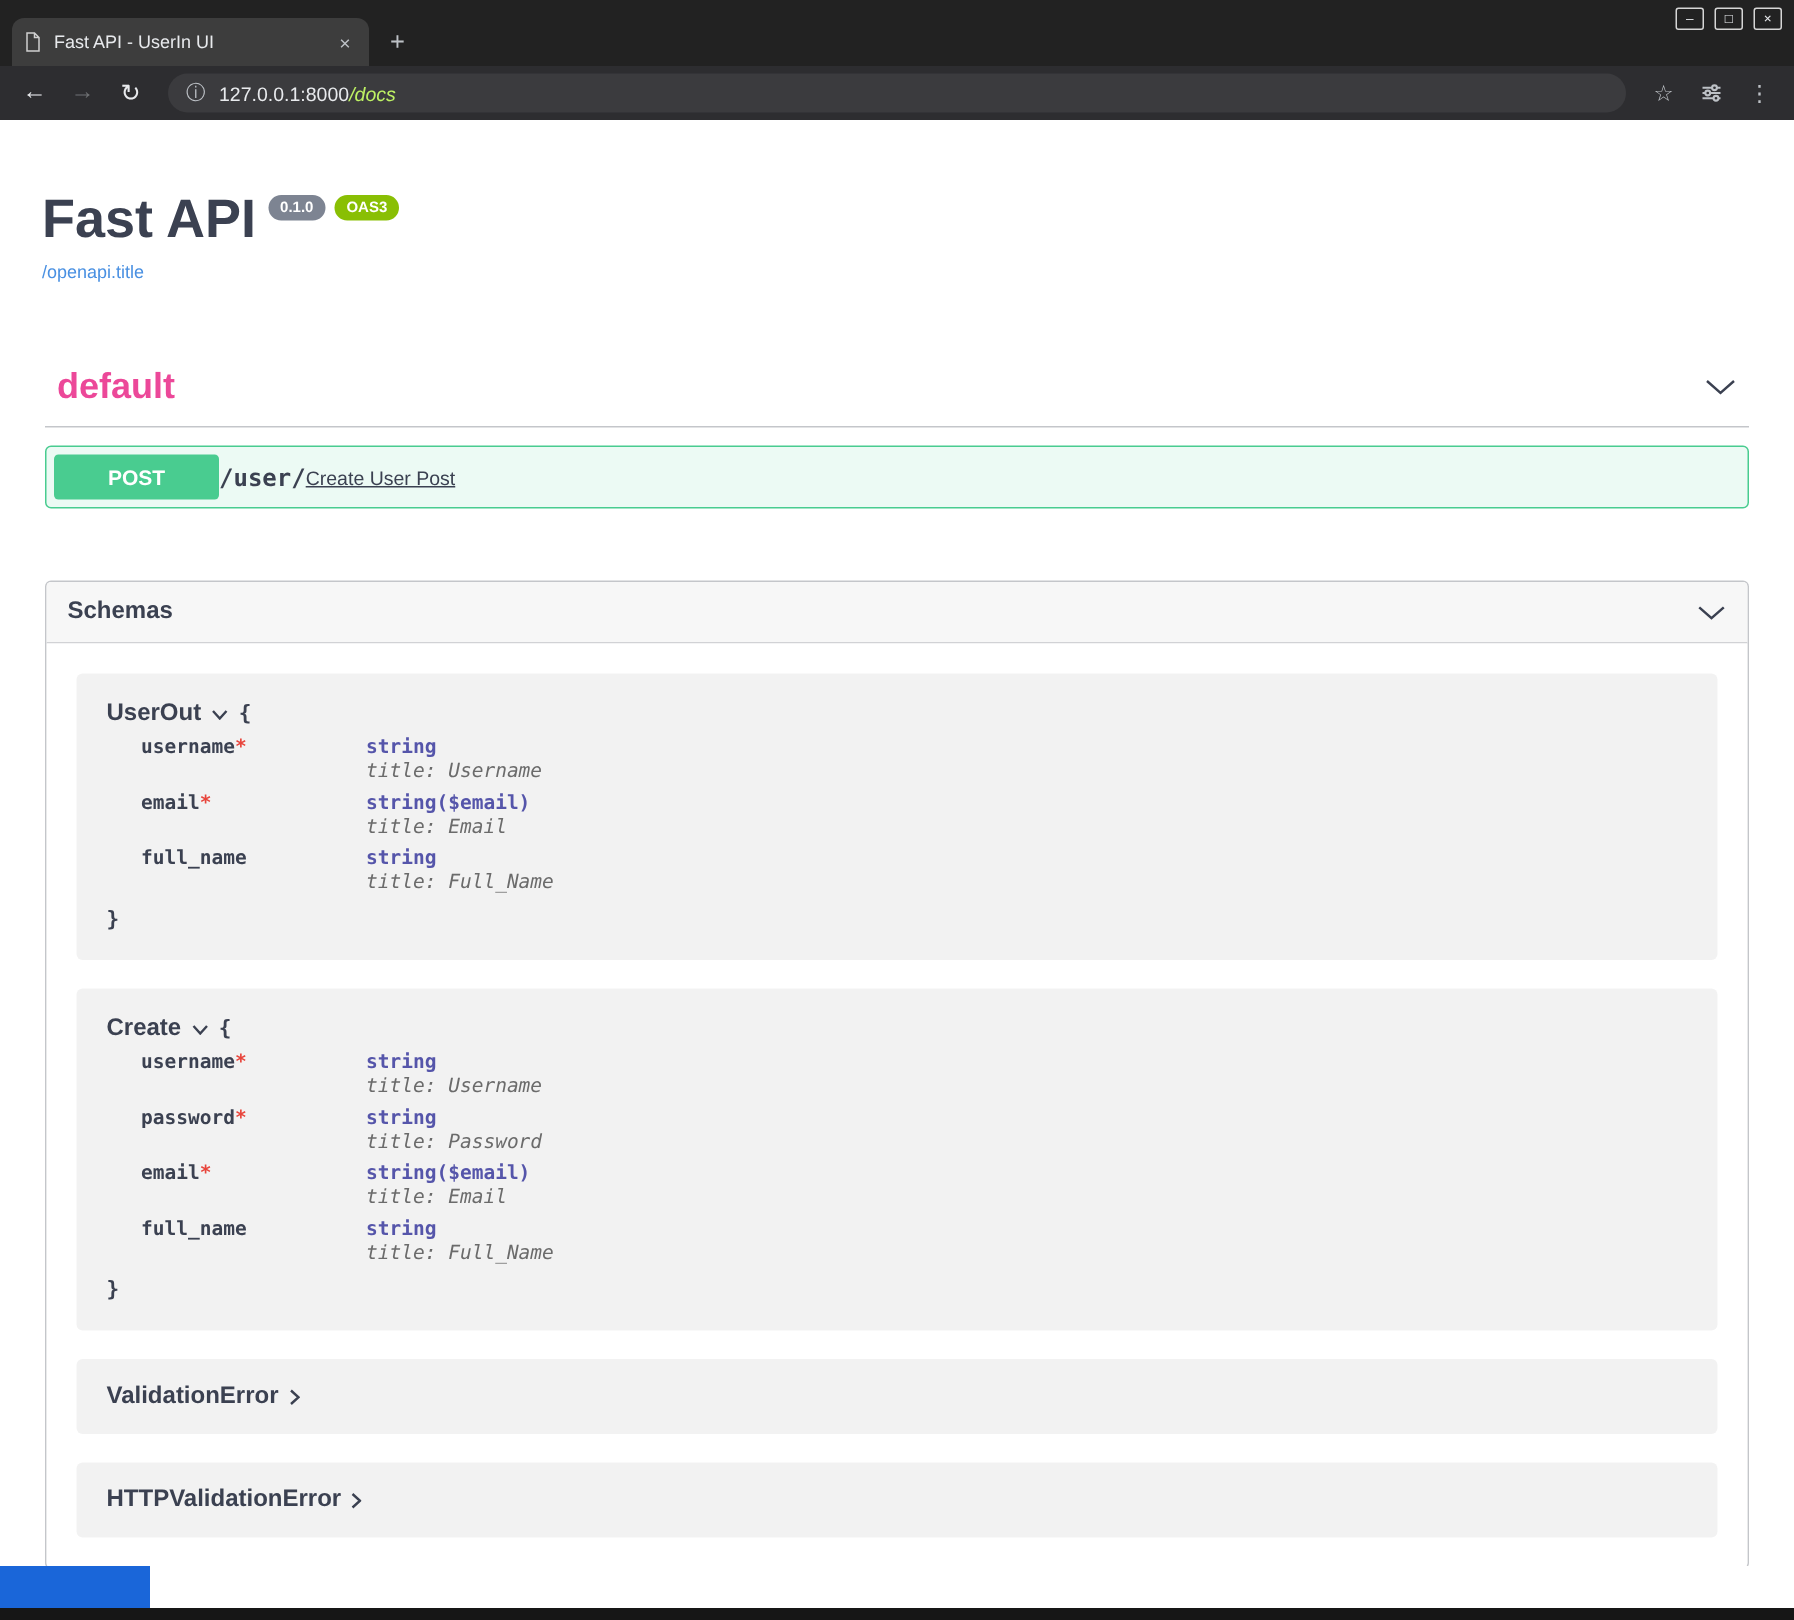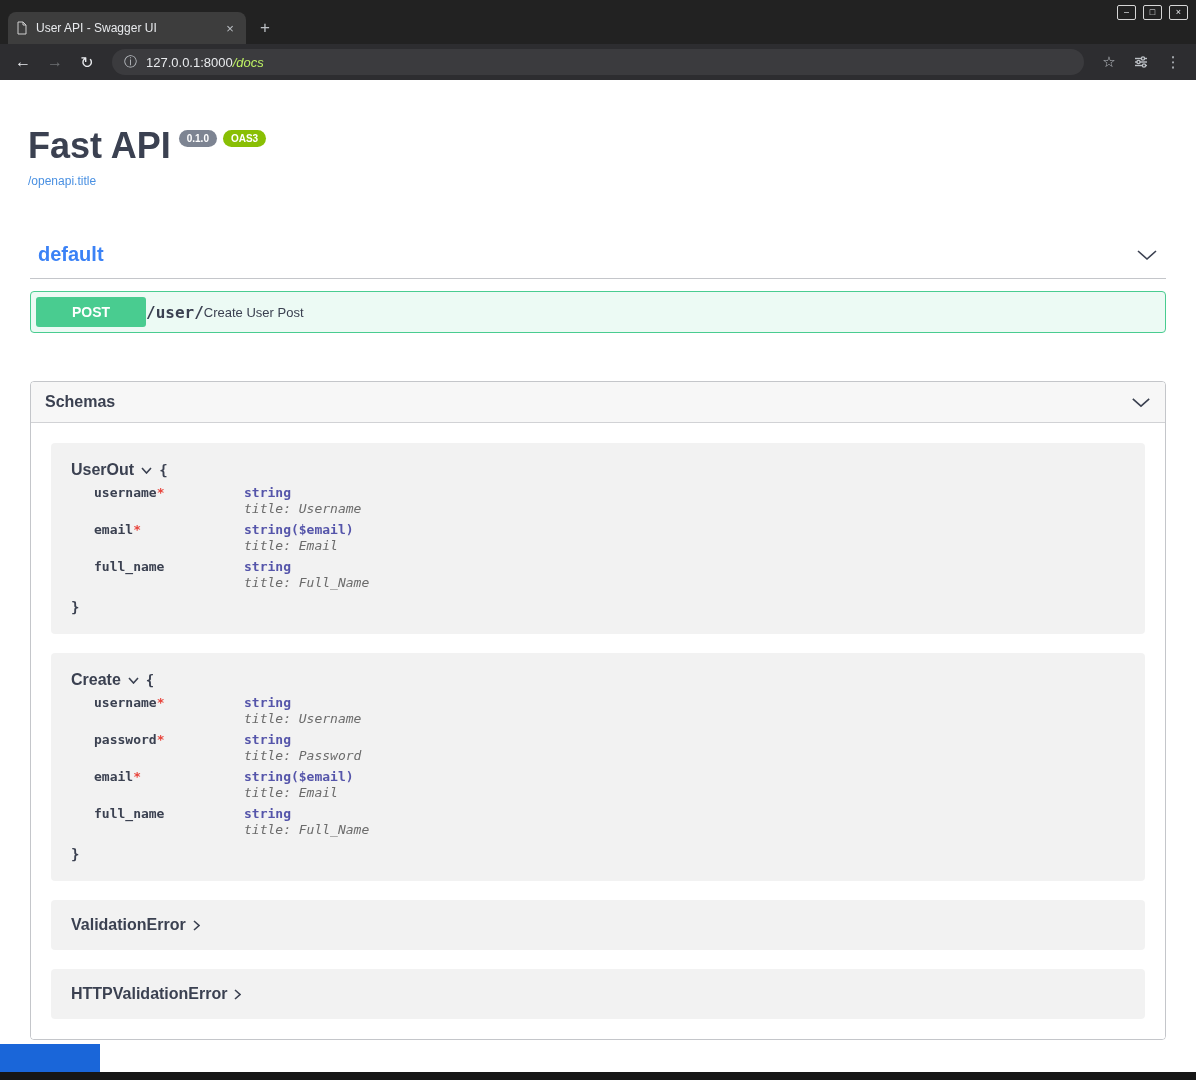--- a/index.html
+++ b/index.html
@@ -51,33 +51,33 @@
   .badges { display:flex; gap:6px; margin-top:2px; }
   .badge { color:#fff; font-size:10px; font-weight:700; padding:3px 8px; border-radius:10px; }
   .badge.version { background:#7d8492; }
   .badge.oas { background:#89bf04; }
   .spec-link { display:inline-block; margin-top:10px; font-size:12px; color:#4990e2; text-decoration:none; }
 
   .tag-row {
     margin:54px 30px 0 30px; display:flex; justify-content:space-between; align-items:center;
     padding:0 8px 12px 8px; border-bottom:1px solid rgba(59,65,81,.3); cursor:pointer;
   }
-  .tag-name { font-size:20px; font-weight:700; color:#3b82f6; }
+  .tag-name { font-size:24px; font-weight:700; color:#ec4899; }
   .chev svg { display:block; }
 
   .opblock {
     margin:12px 30px 0 30px; border:1px solid #49cc90; background:rgba(73,204,144,.1);
     border-radius:4px; display:flex; align-items:center; padding:5px; cursor:pointer;
   }
   .method-badge {
     background:#49cc90; color:#fff; font-weight:700; font-size:14px;
     border-radius:3px; width:110px; text-align:center; padding:7px 0;
   }
   .op-path { font-family:"DejaVu Sans Mono", monospace; font-weight:700; font-size:16px; color:#3b4151; }
-  .op-summary { font-size:13px; color:#3b4151; }
+  .op-summary { font-size:13px; color:#3b4151;text-decoration:underline; }
 
   
   .models {
     margin:48px 30px 0 30px; border:1px solid rgba(59,65,81,.3); border-radius:4px; overflow:hidden;
   }
   .models-header {
     display:flex; justify-content:space-between; align-items:center;
     padding:11px 14px; background:#f7f7f7; border-bottom:1px solid rgba(59,65,81,.2); cursor:pointer;
   }
   .models-title { font-size:16px; font-weight:700; color:#3b4151; }
@@ -108,21 +108,21 @@
 <body>
 
 <div class="frame">
   <div class="tabstrip">
     <div class="tab">
       <span class="doc-icon">
         <svg width="12" height="14" viewBox="0 0 12 14">
             <path d="M2 1 h5 l3 3 v9 h-8 z M7 1 v3 h3" fill="none" stroke="#d0d0d0" stroke-width="1"></path>
           </svg>
       </span>
-      <span class="tab-title">User API - Swagger UI</span>
+      <span class="tab-title">Fast API - UserIn UI</span>
       <span class="tab-close">×</span>
     </div>
     <div class="newtab">+</div>
   </div>
   <div class="win-controls">
     <div class="win-btn">–</div>
     <div class="win-btn">□</div>
     <div class="win-btn">×</div>
   </div>
 </div>

